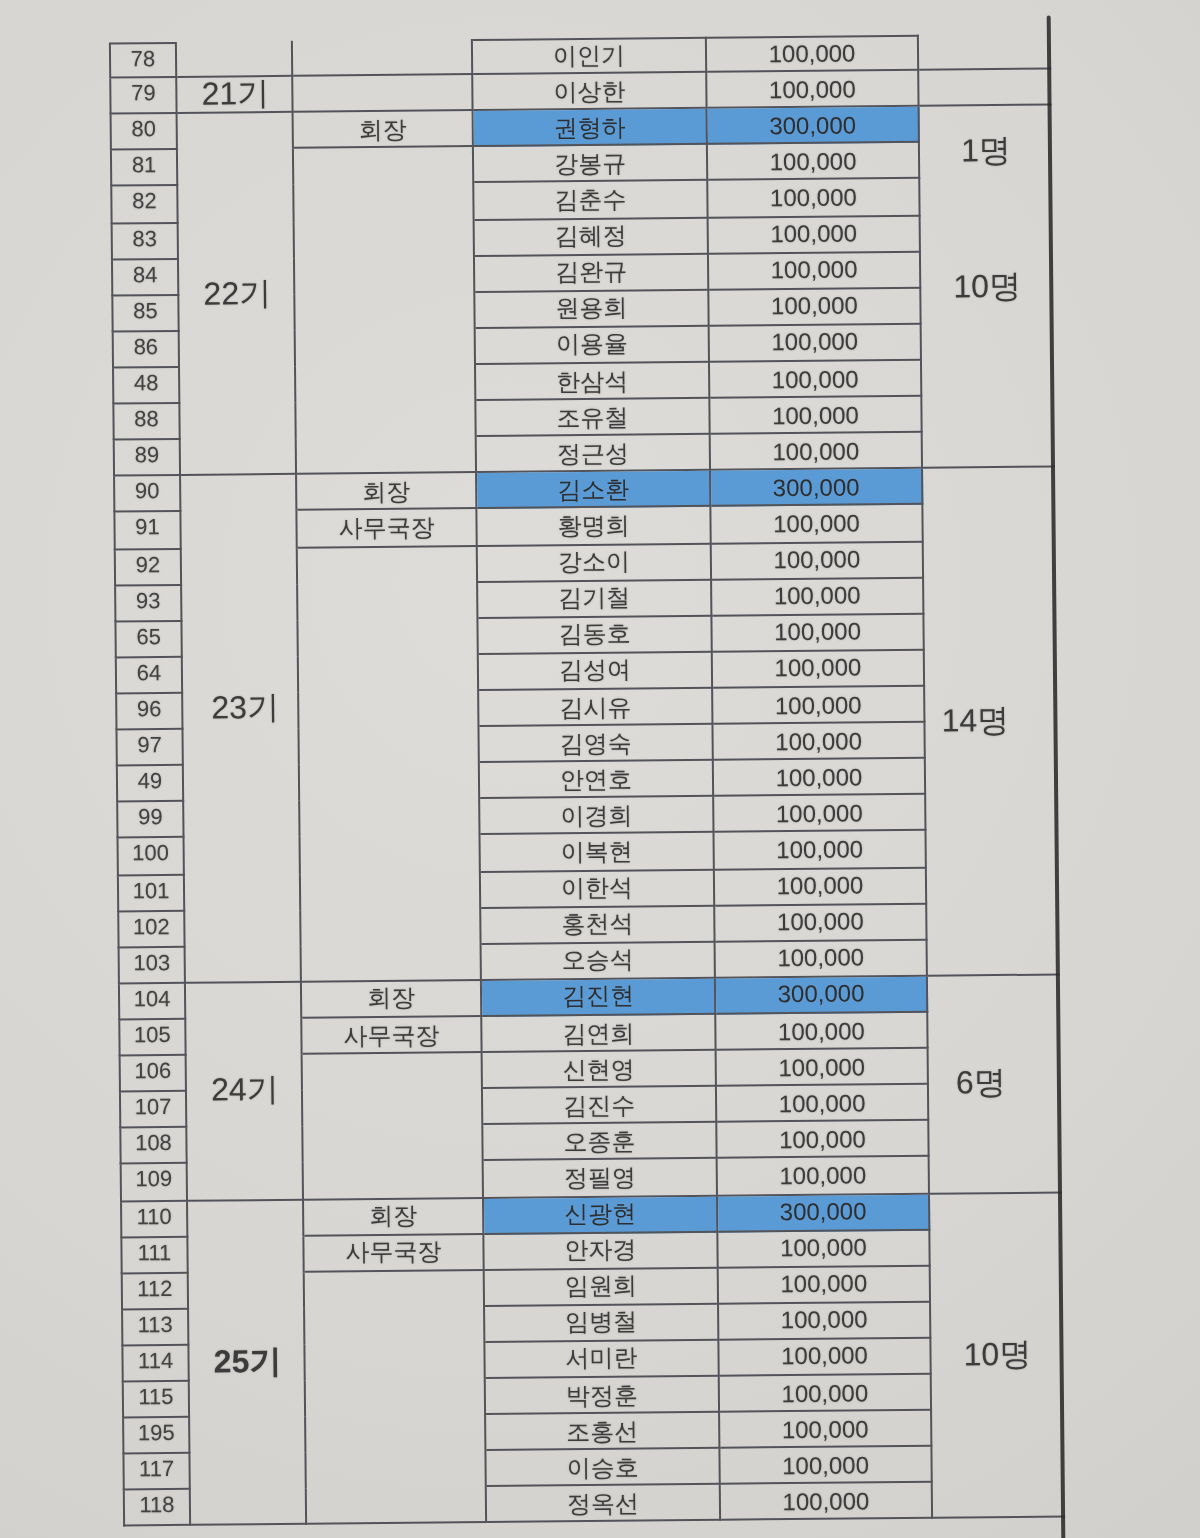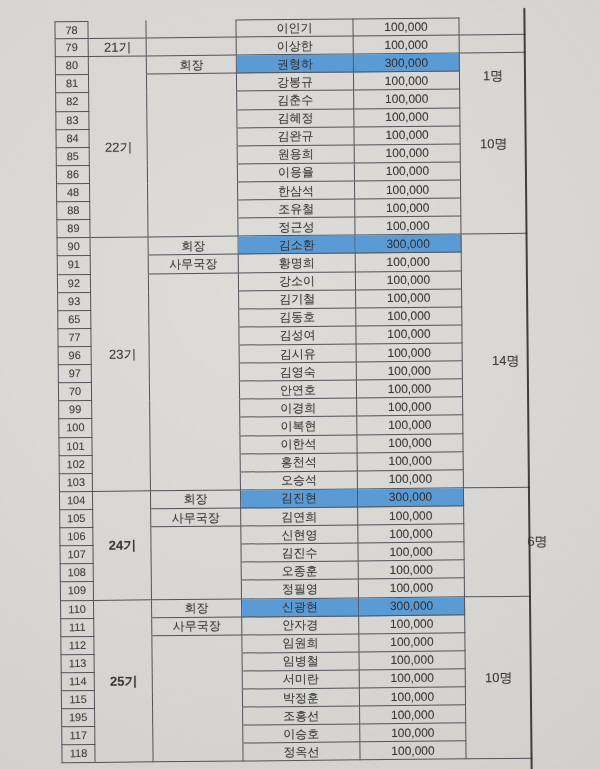--- a/index.html
+++ b/index.html
@@ -29,21 +29,21 @@
     line-height:1;
   }
   .b-r{border-right:1px solid #53535a;}
   .b-b{border-bottom:1px solid #53535a;}
   .b-t{border-top:1px solid #53535a;}
   .b-l{border-left:1px solid #53535a;}
   .c-no{font-size:11px;color:#434343;}
   .hl{color:#2e2e2e;text-shadow:none;}
   .overlay-label{
     position:absolute;display:flex;align-items:center;justify-content:center;
-    font-size:13px;color:#3c3c3c;text-shadow:0 0 1px rgba(70,70,70,.35);
+    font-size:16px;color:#3c3c3c;text-shadow:0 0 1px rgba(70,70,70,.35);
     transform:translateY(-50%);
   }
   .edge-line{
     position:absolute;left:469px;top:-9px;width:2px;height:763px;
     background:#2a2a2a;opacity:.88;border-radius:1px;
   }
 </style>
 </head>
 <body>
 
@@ -145,39 +145,39 @@
         <div class="cell b-r"></div>
         <div class="cell b-r b-b">김기철</div>
         <div class="cell b-r b-b">100,000</div>
         <div class="cell "></div>
         <div class="cell c-no b-l b-r b-b">65</div>
         <div class="cell b-r"></div>
         <div class="cell b-r"></div>
         <div class="cell b-r b-b">김동호</div>
         <div class="cell b-r b-b">100,000</div>
         <div class="cell "></div>
-        <div class="cell c-no b-l b-r b-b">77</div>
+        <div class="cell c-no b-l b-r b-b">64</div>
         <div class="cell b-r"></div>
         <div class="cell b-r"></div>
         <div class="cell b-r b-b">김성여</div>
         <div class="cell b-r b-b">100,000</div>
         <div class="cell "></div>
         <div class="cell c-no b-l b-r b-b">96</div>
         <div class="cell b-r"></div>
         <div class="cell b-r"></div>
         <div class="cell b-r b-b">김시유</div>
         <div class="cell b-r b-b">100,000</div>
         <div class="cell "></div>
         <div class="cell c-no b-l b-r b-b">97</div>
         <div class="cell b-r"></div>
         <div class="cell b-r"></div>
         <div class="cell b-r b-b">김영숙</div>
         <div class="cell b-r b-b">100,000</div>
         <div class="cell "></div>
-        <div class="cell c-no b-l b-r b-b">70</div>
+        <div class="cell c-no b-l b-r b-b">49</div>
         <div class="cell b-r"></div>
         <div class="cell b-r"></div>
         <div class="cell b-r b-b">안연호</div>
         <div class="cell b-r b-b">100,000</div>
         <div class="cell "></div>
         <div class="cell c-no b-l b-r b-b">99</div>
         <div class="cell b-r"></div>
         <div class="cell b-r"></div>
         <div class="cell b-r b-b">이경희</div>
         <div class="cell b-r b-b">100,000</div>
@@ -296,21 +296,21 @@
         <div class="cell b-r b-b">정옥선</div>
         <div class="cell b-r b-b">100,000</div>
         <div class="cell b-b"></div>
       </div>
     <div id="labels">
         <div class="overlay-label" style="left: 34px; width: 58px; top: 27.18px;">21기</div>
         <div class="overlay-label" style="left: 405px; width: 66px; top: 27.18px; margin-top: 32px;">1명</div>
         <div class="overlay-label" style="left: 34px; width: 58px; top: 126.84px;">22기</div>
         <div class="overlay-label" style="left: 405px; width: 66px; top: 126.84px;">10명</div>
         <div class="overlay-label" style="left: 34px; width: 62px; top: 334px;">23기</div>
-        <div class="overlay-label" style="left: 423px; width: 50px; top: 344.28px;">14명</div>
-        <div class="overlay-label" style="left: 34px; width: 58px; top: 525.48px; font-weight: bold;">24기</div>
-        <div class="overlay-label" style="left: 405px; width: 52px; top: 525.48px; padding-left: 47px;">6명</div>
+        <div class="overlay-label" style="left: 405px; width: 50px; top: 344.28px;">14명</div>
+        <div class="overlay-label" style="left: 34px; width: 58px; top: 525.48px;">24기</div>
+        <div class="overlay-label" style="left: 405px; width: 52px; top: 525.48px;">6명</div>
         <div class="overlay-label" style="left: 34px; width: 58px; top: 661.38px; font-weight: bold;">25기</div>
         <div class="overlay-label" style="left: 405px; width: 66px; top: 661.38px;">10명</div>
       </div>
     <div class="edge-line"></div>
   </div>
 </div>
 
 </body></html>

